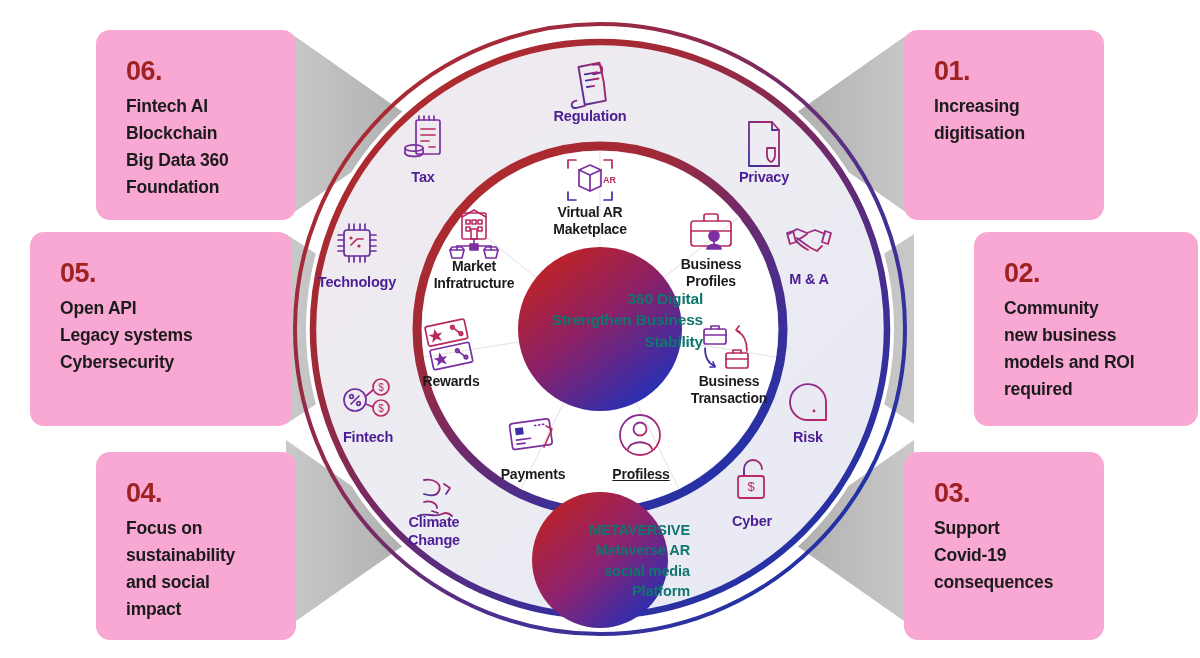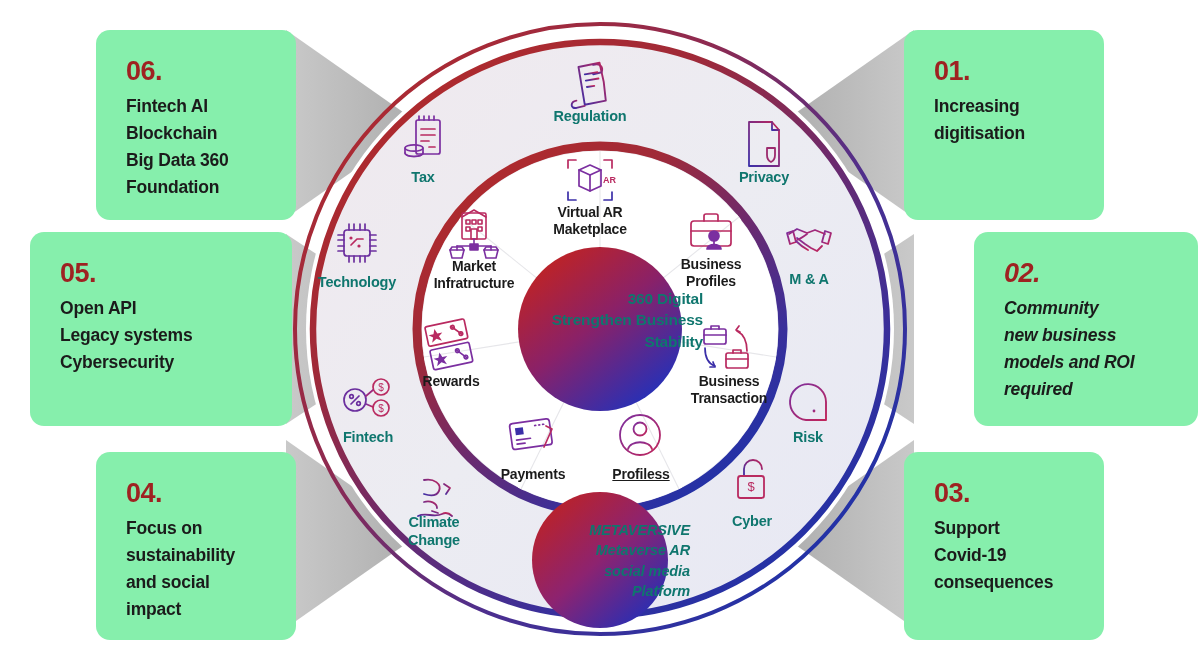--- a/index.html
+++ b/index.html
@@ -12,21 +12,21 @@
   }
   #stage {
     position: relative;
     width: 1200px; height: 658px;
     background: #ffffff;
   }
 
   
   .card {
     position: absolute;
-    background: #86efac;
+    background: #f9a8d4;
     border-radius: 14px;
     padding: 26px 26px 22px 30px;
     z-index: 40;
   }
   .card .num {
     font-size: 27px;
     font-weight: 700;
     color: #9e2221;
     letter-spacing: -0.5px;
     line-height: 1.15;
@@ -37,33 +37,33 @@
     font-weight: 700;
     color: #1b1b1b;
     line-height: 1.55;
     letter-spacing: -0.2px;
   }
 
   #card-06 { left: 96px;  top: 30px;  width: 200px; height: 190px; }
   #card-05 { left: 30px;  top: 232px; width: 262px; height: 194px; }
   #card-04 { left: 96px;  top: 452px; width: 200px; height: 188px; }
   #card-01 { left: 904px; top: 30px;  width: 200px; height: 190px; }
-  #card-02 { left: 974px; top: 232px; width: 224px; height: 194px; font-style: italic; }
+  #card-02 { left: 974px; top: 232px; width: 224px; height: 194px; }
   #card-03 { left: 904px; top: 452px; width: 200px; height: 188px; }
 
   
   #diagram { position: absolute; left: 0; top: 0; width: 1200px; height: 658px; z-index: 10; }
 
   
   .olabel {
     position: absolute;
     text-align: center;
     font-size: 14.5px;
     font-weight: 700;
-    color: #0f766e;
+    color: #4c1d95;
     line-height: 1.22;
     letter-spacing: -0.2px;
     z-index: 30;
     pointer-events: none;
     white-space: nowrap;
   }
   .ilabel {
     position: absolute;
     text-align: center;
     font-size: 14px;
@@ -83,21 +83,20 @@
   }
   #hub-core-text {
     left: 497px; top: 288px; width: 206px;
     font-size: 15.5px; line-height: 1.38;
     letter-spacing: -0.2px;
   }
   #hub-meta-text {
     left: 510px; top: 520px; width: 180px;
     font-size: 14.5px; line-height: 1.40;
     letter-spacing: -0.1px;
-    font-style: italic;
   }
 </style>
 </head>
 <body>
 
 <div id="stage">
 
   <svg id="diagram" viewBox="0 0 1200 658">
     <defs>
 

